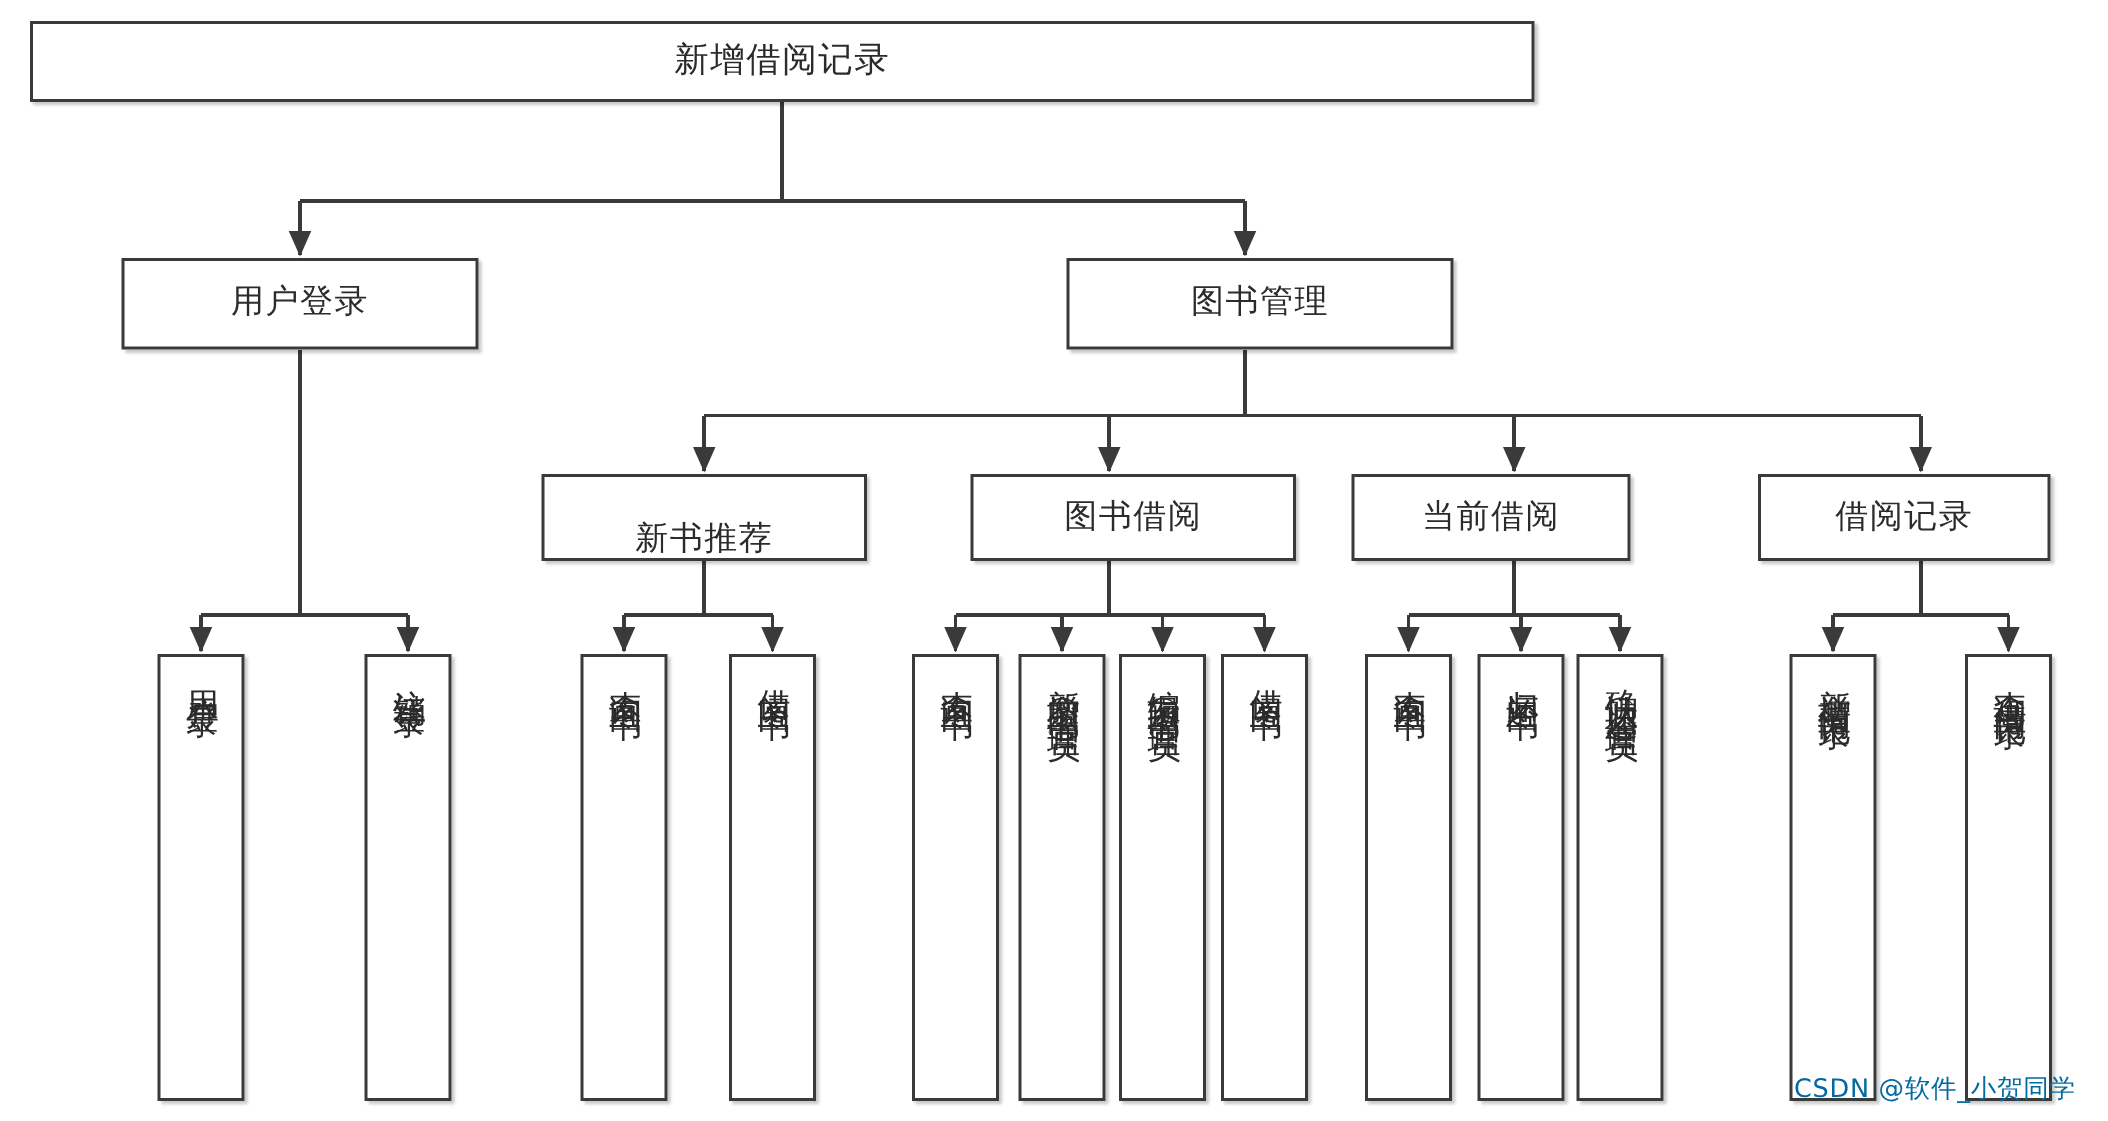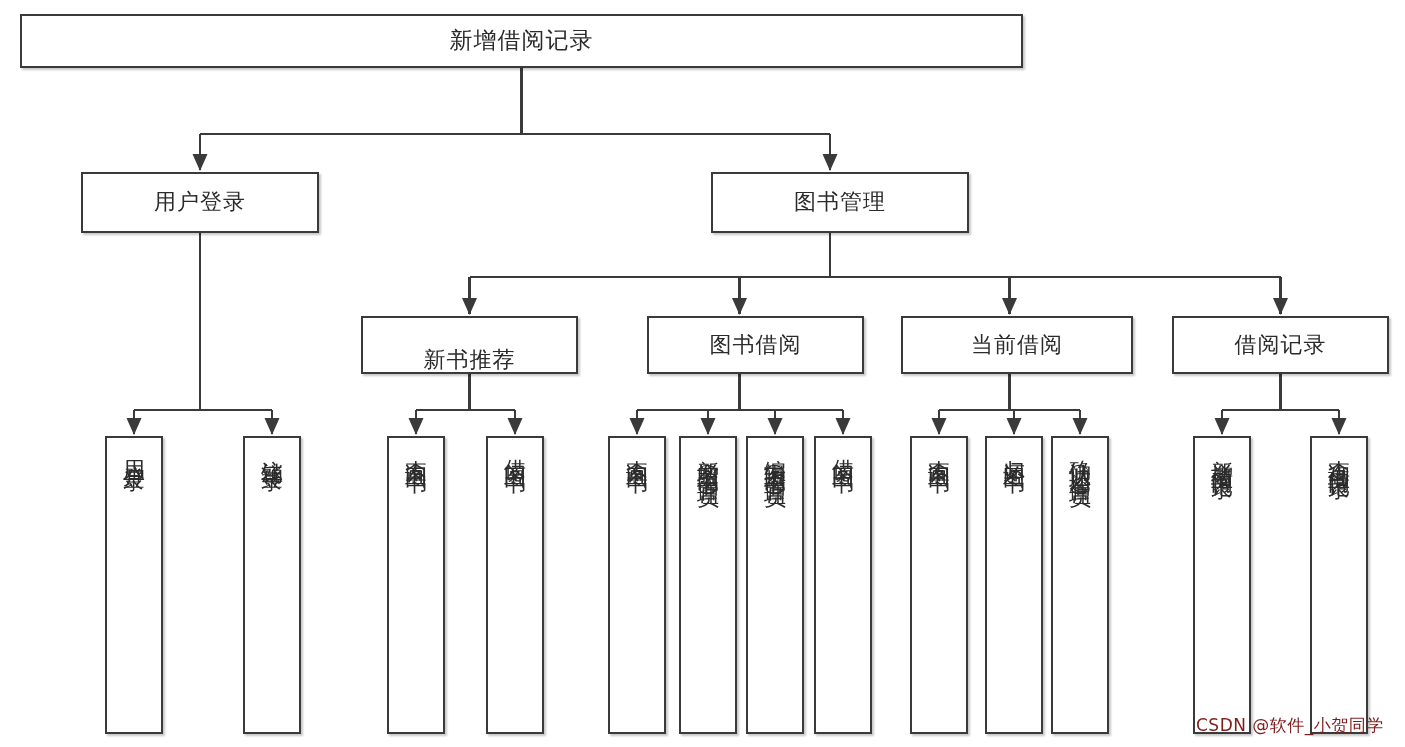--- a/index.html
+++ b/index.html
@@ -55,21 +55,21 @@
     line-height: 1.0;
     white-space: nowrap;
     display: block;
   }
   .node.root {
     font-size: 23px;
   }
   .watermark {
     position: absolute;
     font-size: 17px;
-    color: #7f1d1d;
+    color: #0369a1;
     white-space: nowrap;
     letter-spacing: 0.5px;
     user-select: none;
   }
 </style>
 </head>
 <body>
 
 <div id="diagram">
   <svg id="edges" viewBox="0 0 1405 747">
@@ -135,24 +135,24 @@
       </div>
       <div class="node horizontal" style="left: 711px; top: 172px; width: 258px; height: 61px;">
         <span class="hlabel">图书管理</span>
       </div>
       <div class="node horizontal" style="left: 361px; top: 316px; width: 217px; height: 58px; align-items: flex-end;">
         <span class="hlabel">新书推荐</span>
       </div>
       <div class="node horizontal" style="left: 631px; top: 316px; width: 217px; height: 58px; margin-left: 16px;">
         <span class="hlabel">图书借阅</span>
       </div>
-      <div class="node horizontal" style="left: 901px; top: 316px; width: 232px; height: 58px;">
+      <div class="node horizontal" style="left: 901px; top: 316px; width: 186px; height: 58px;">
         <span class="hlabel">当前借阅</span>
       </div>
-      <div class="node horizontal" style="left: 1172px; top: 316px; width: 217px; height: 58px;">
+      <div class="node horizontal" style="left: 1172px; top: 316px; width: 195px; height: 58px;">
         <span class="hlabel">借阅记录</span>
       </div>
       <div class="node vertical" style="left: 105px; top: 436px; width: 58px; height: 298px;">
         <span class="vlabel">用户登录</span>
       </div>
       <div class="node vertical" style="left: 243px; top: 436px; width: 58px; height: 298px;">
         <span class="vlabel">注销登录</span>
       </div>
       <div class="node vertical" style="left: 387px; top: 436px; width: 58px; height: 298px;">
         <span class="vlabel">查询图书</span>

